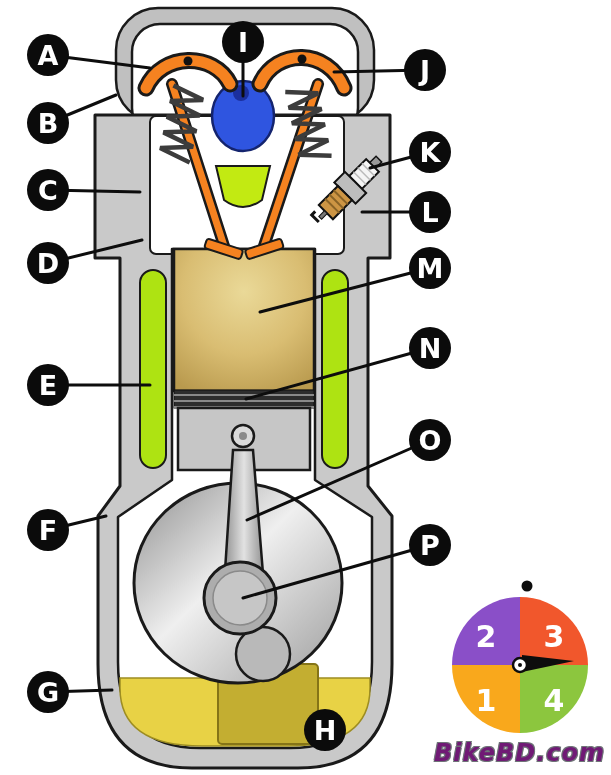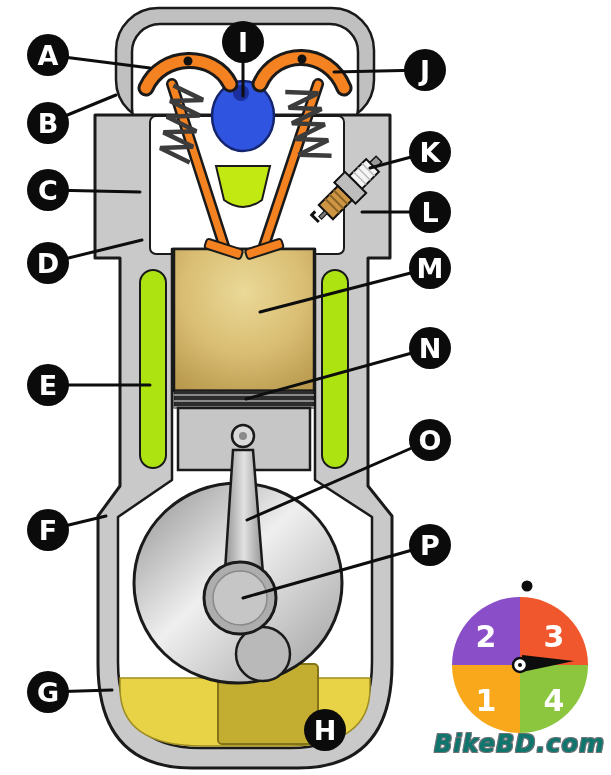--- a/index.html
+++ b/index.html
@@ -5,23 +5,23 @@
   html,body{margin:0;padding:0;background:#ffffff;font-family:"DejaVu Sans",sans-serif;}
   .stage{position:relative;width:611px;height:775px;background:#ffffff;overflow:hidden;}
   .stage svg{position:absolute;left:0;top:0;}
   .label{
     position:absolute;width:42px;height:42px;border-radius:50%;
     background:#0b0b0b;color:#ffffff;display:flex;align-items:center;justify-content:center;
     font-size:27px;font-weight:700;z-index:3;user-select:none;
     font-family:"DejaVu Sans",sans-serif;
   }
   .watermark{
-    position:absolute;right:6px;bottom:17px;z-index:4;
+    position:absolute;right:6px;bottom:8px;z-index:4;
     font-size:24px;font-weight:800;font-style:italic;letter-spacing:1px;
-    color:#0f766e;
+    color:#701a75;
     text-shadow:1px 1px 0 #6f7478,-1px -1px 0 #6f7478,1px -1px 0 #6f7478,-1px 1px 0 #6f7478;
   }
 </style>
 </head>
 <body>
 
 <div class="stage">
 
 <svg width="611" height="775" viewBox="0 0 611 775">
   <defs>

